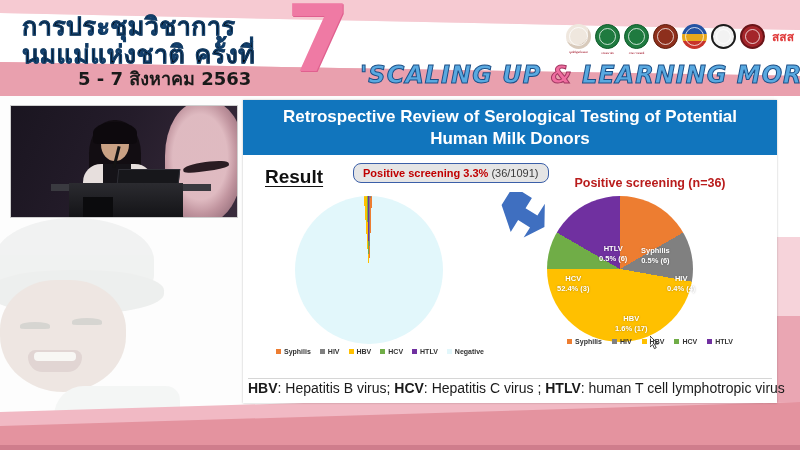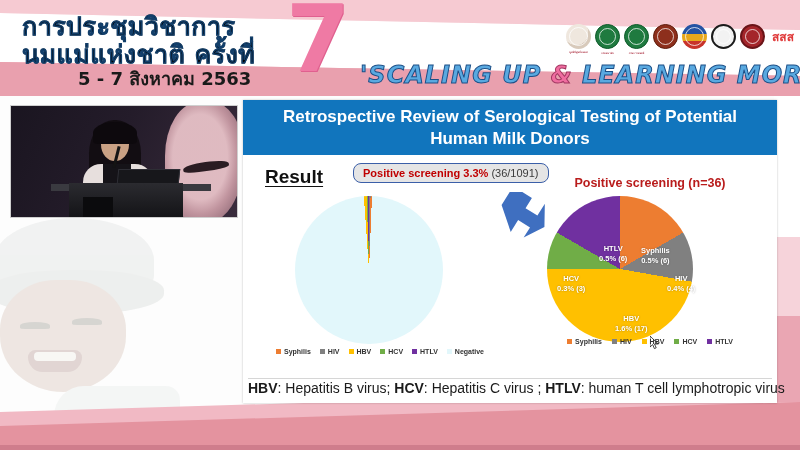--- a/index.html
+++ b/index.html
@@ -447,21 +447,21 @@
         <div class="slice-lab lab-hiv">
           <div>HIV</div>
           <div>0.4% (4)</div>
         </div>
         <div class="slice-lab lab-hbv">
           <div>HBV</div>
           <div>1.6% (17)</div>
         </div>
         <div class="slice-lab lab-hcv">
           <div>HCV</div>
-          <div>0.3% (3)</div>
+          <div>52.4% (3)</div>
         </div>
         <div class="slice-lab lab-htlv">
           <div>HTLV</div>
           <div>0.5% (6)</div>
         </div>
 
         <svg id="cursor" viewBox="0 0 10 14">
           <path d="M0 0 L0 11 L2.7 8.6 L4.4 12.6 L6.2 11.8 L4.5 8 L8.2 8 Z" fill="#ffffff" stroke="#1a1a1a" stroke-width="0.8"></path>
         </svg>
       </div>

